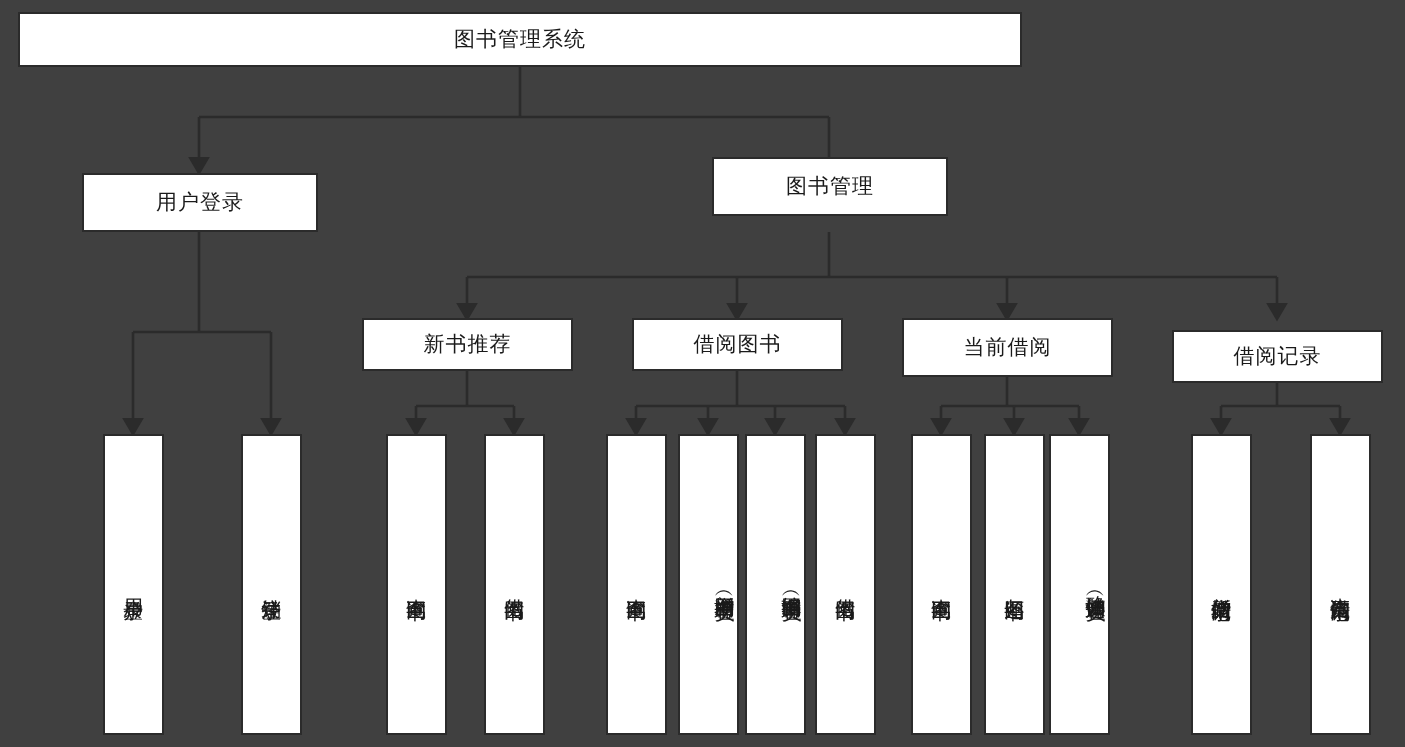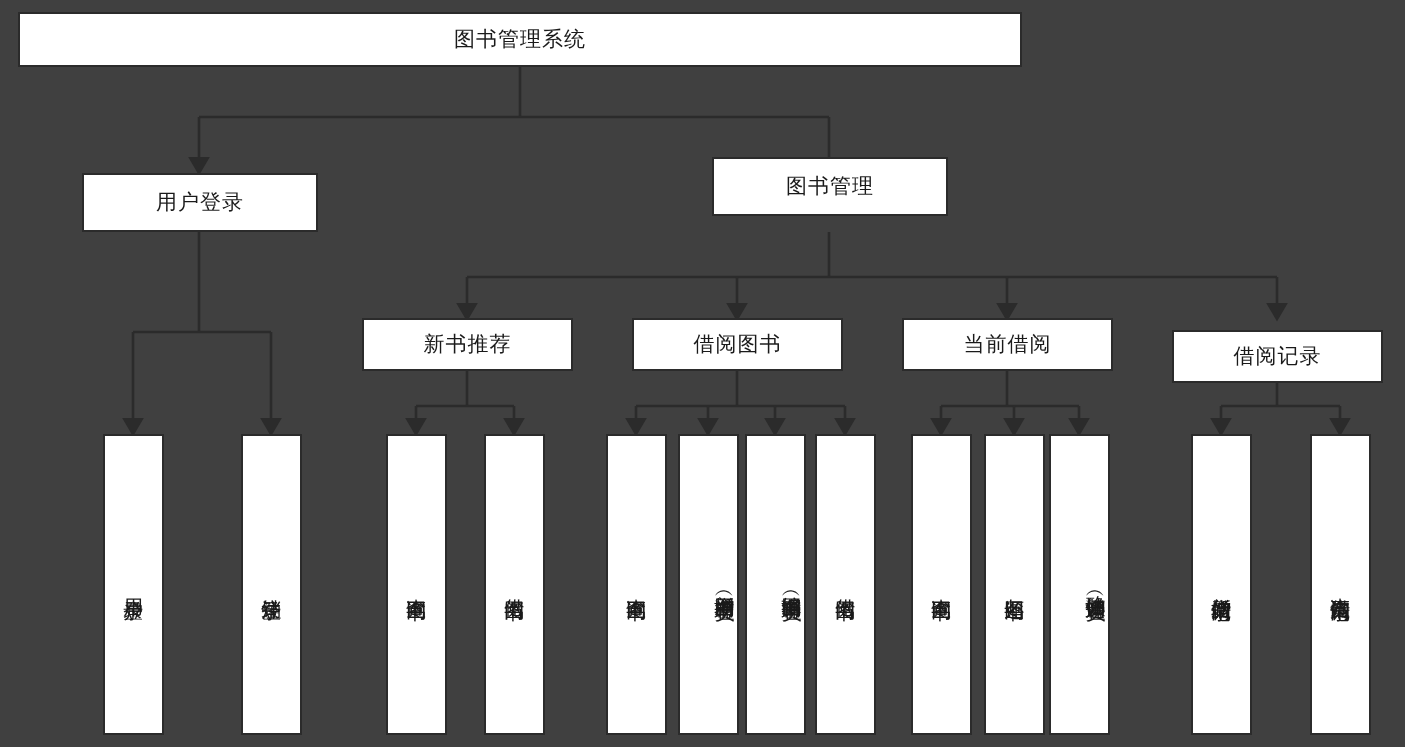--- a/index.html
+++ b/index.html
@@ -140,21 +140,21 @@
   <div class="node node-h" style="left:712px; top:157px; width:236px; height:59px;">
     <span class="node-label">图书管理</span>
   </div>
 
   <div class="node node-h" style="left:362px; top:318px; width:211px; height:53px;">
     <span class="node-label">新书推荐</span>
   </div>
   <div class="node node-h" style="left:632px; top:318px; width:211px; height:53px;">
     <span class="node-label">借阅图书</span>
   </div>
-  <div class="node node-h" style="left:902px; top:318px; width:211px; height:53px;">
+  <div class="node node-h" style="left:902px; top:318px; width:211px; height:59px;">
     <span class="node-label">当前借阅</span>
   </div>
   <div class="node node-h" style="left:1172px; top:318px; width:211px; height:53px;margin-top:12px;">
     <span class="node-label">借阅记录</span>
   </div>
 
   <div class="node node-v center-v" style="left:103px; top:434px; width:61px; height:301px;">
     <span class="node-label">用户登录</span>
   </div>
   <div class="node node-v center-v" style="left:241px; top:434px; width:61px; height:301px;">

